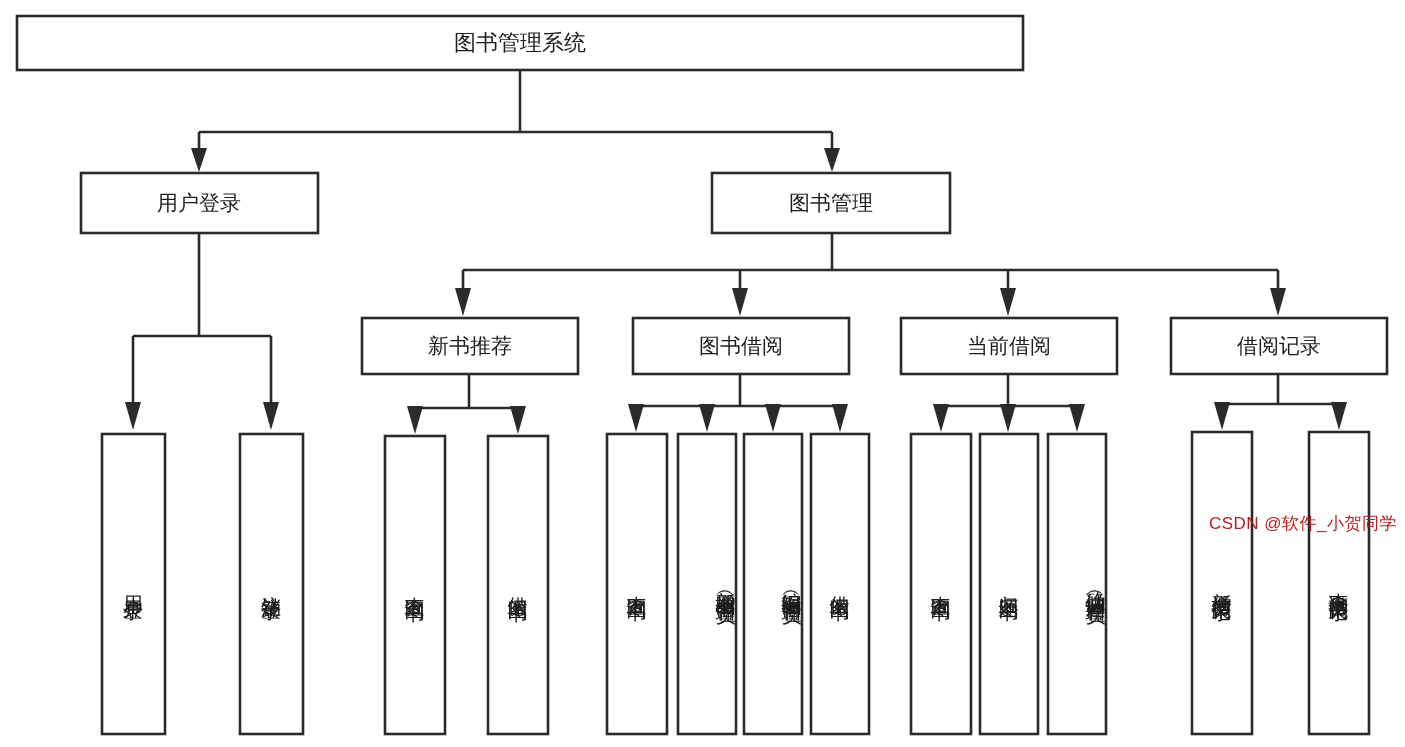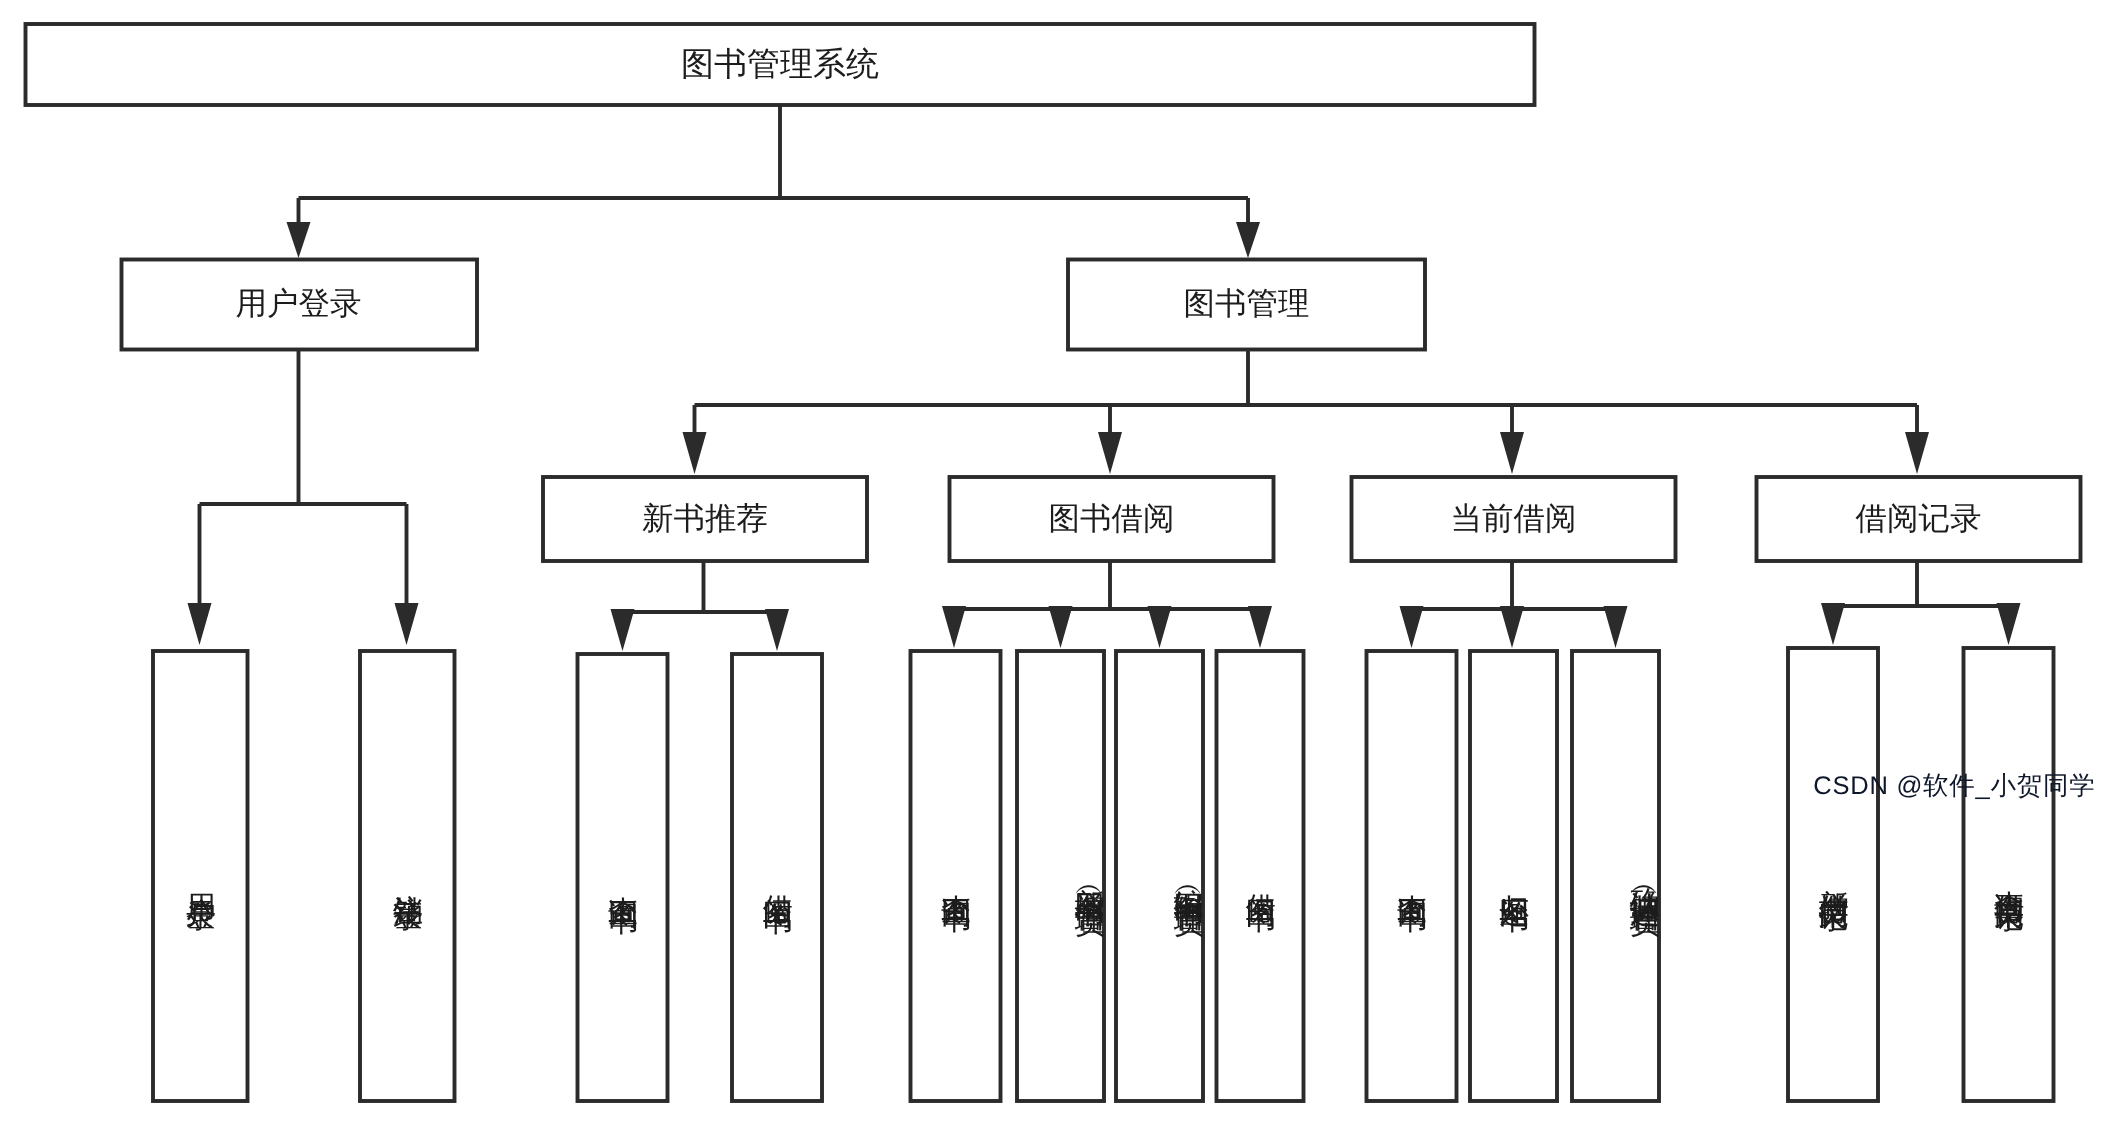--- a/index.html
+++ b/index.html
@@ -44,21 +44,21 @@
     line-height:1;
     text-align:center;
     pointer-events:none;
   }
   .watermark{
     position:absolute;
     right:8px;
     bottom:4px;
     font-family:"Liberation Sans","DejaVu Sans",sans-serif;
     font-size:17px;
-    color:#0f172a;
+    color:#b91c1c;
     letter-spacing:0.5px;
     white-space:nowrap;
   }
 </style>
 </head>
 <body>
 
 <div id="diagram-root">
 
   <svg class="canvas" viewBox="0 0 1405 747" xmlns="http://www.w3.org/2000/svg">

